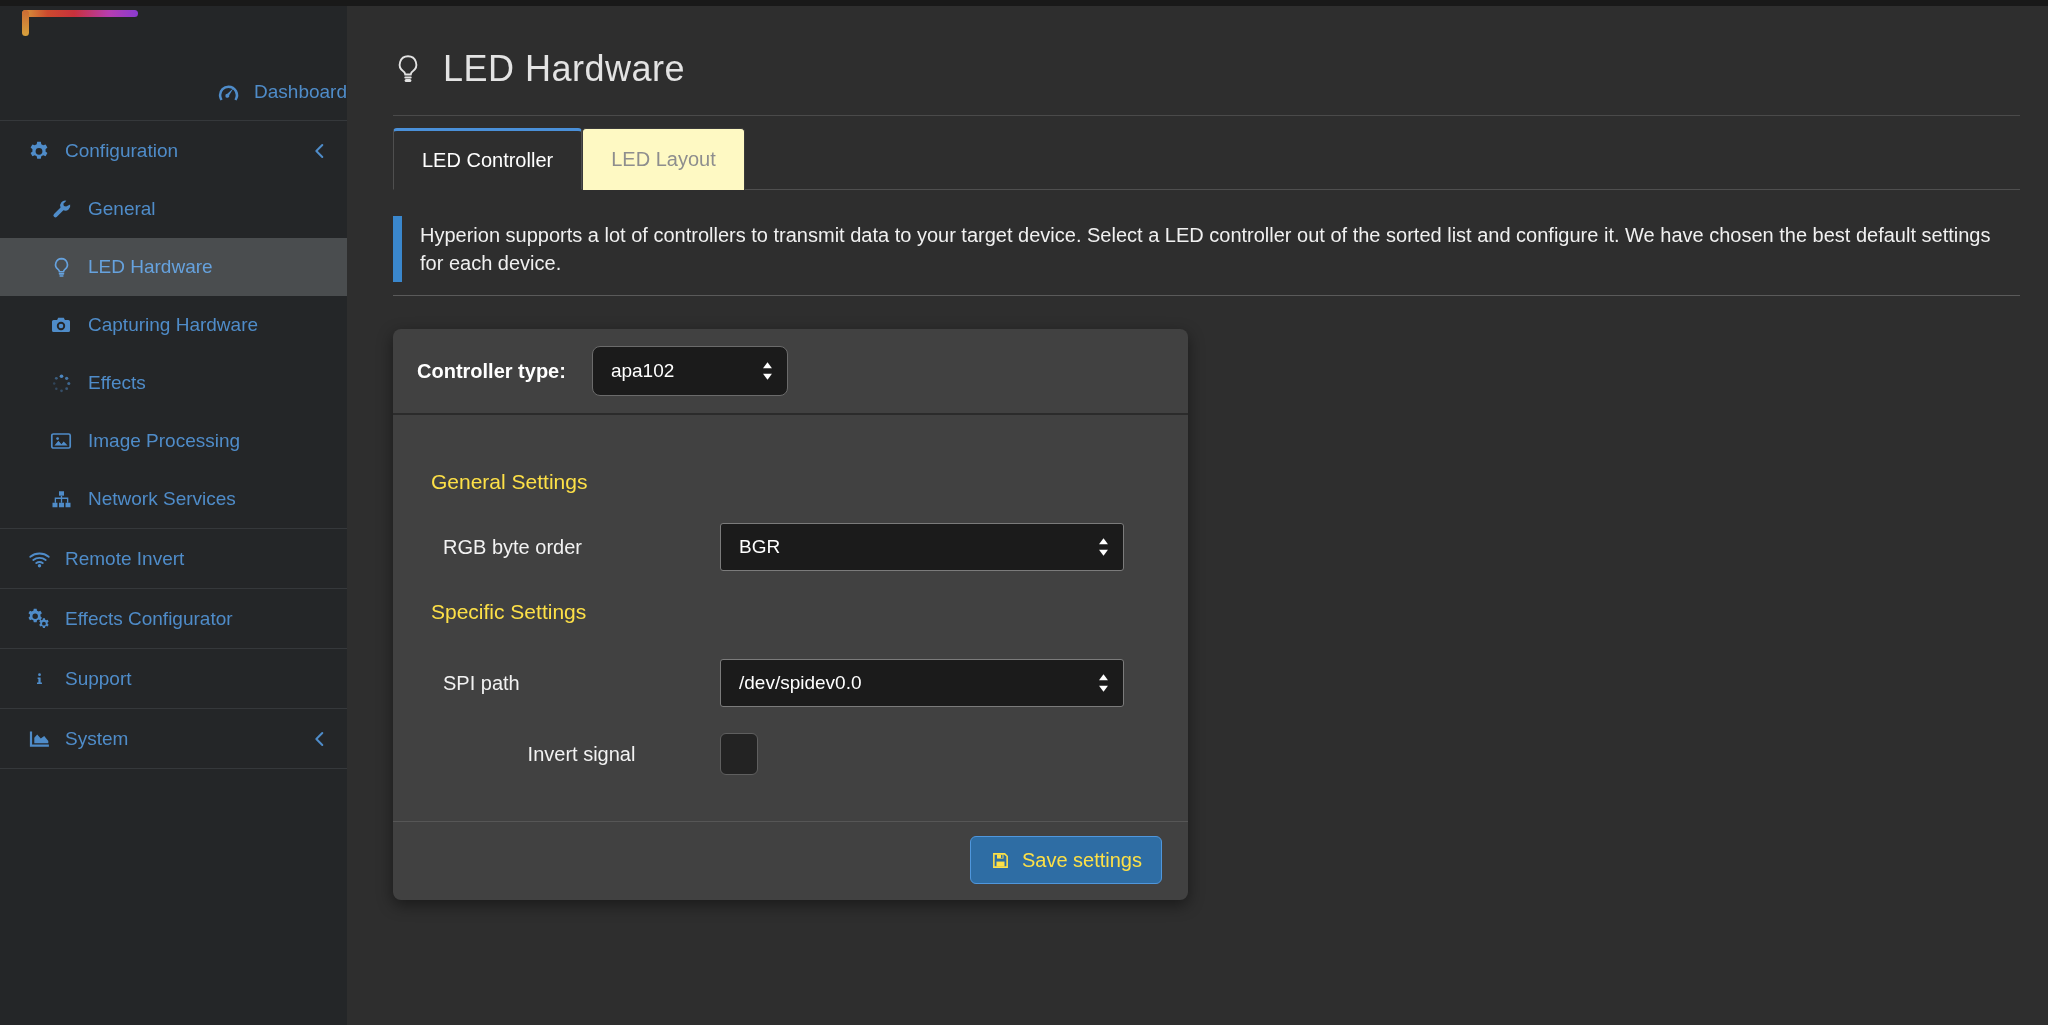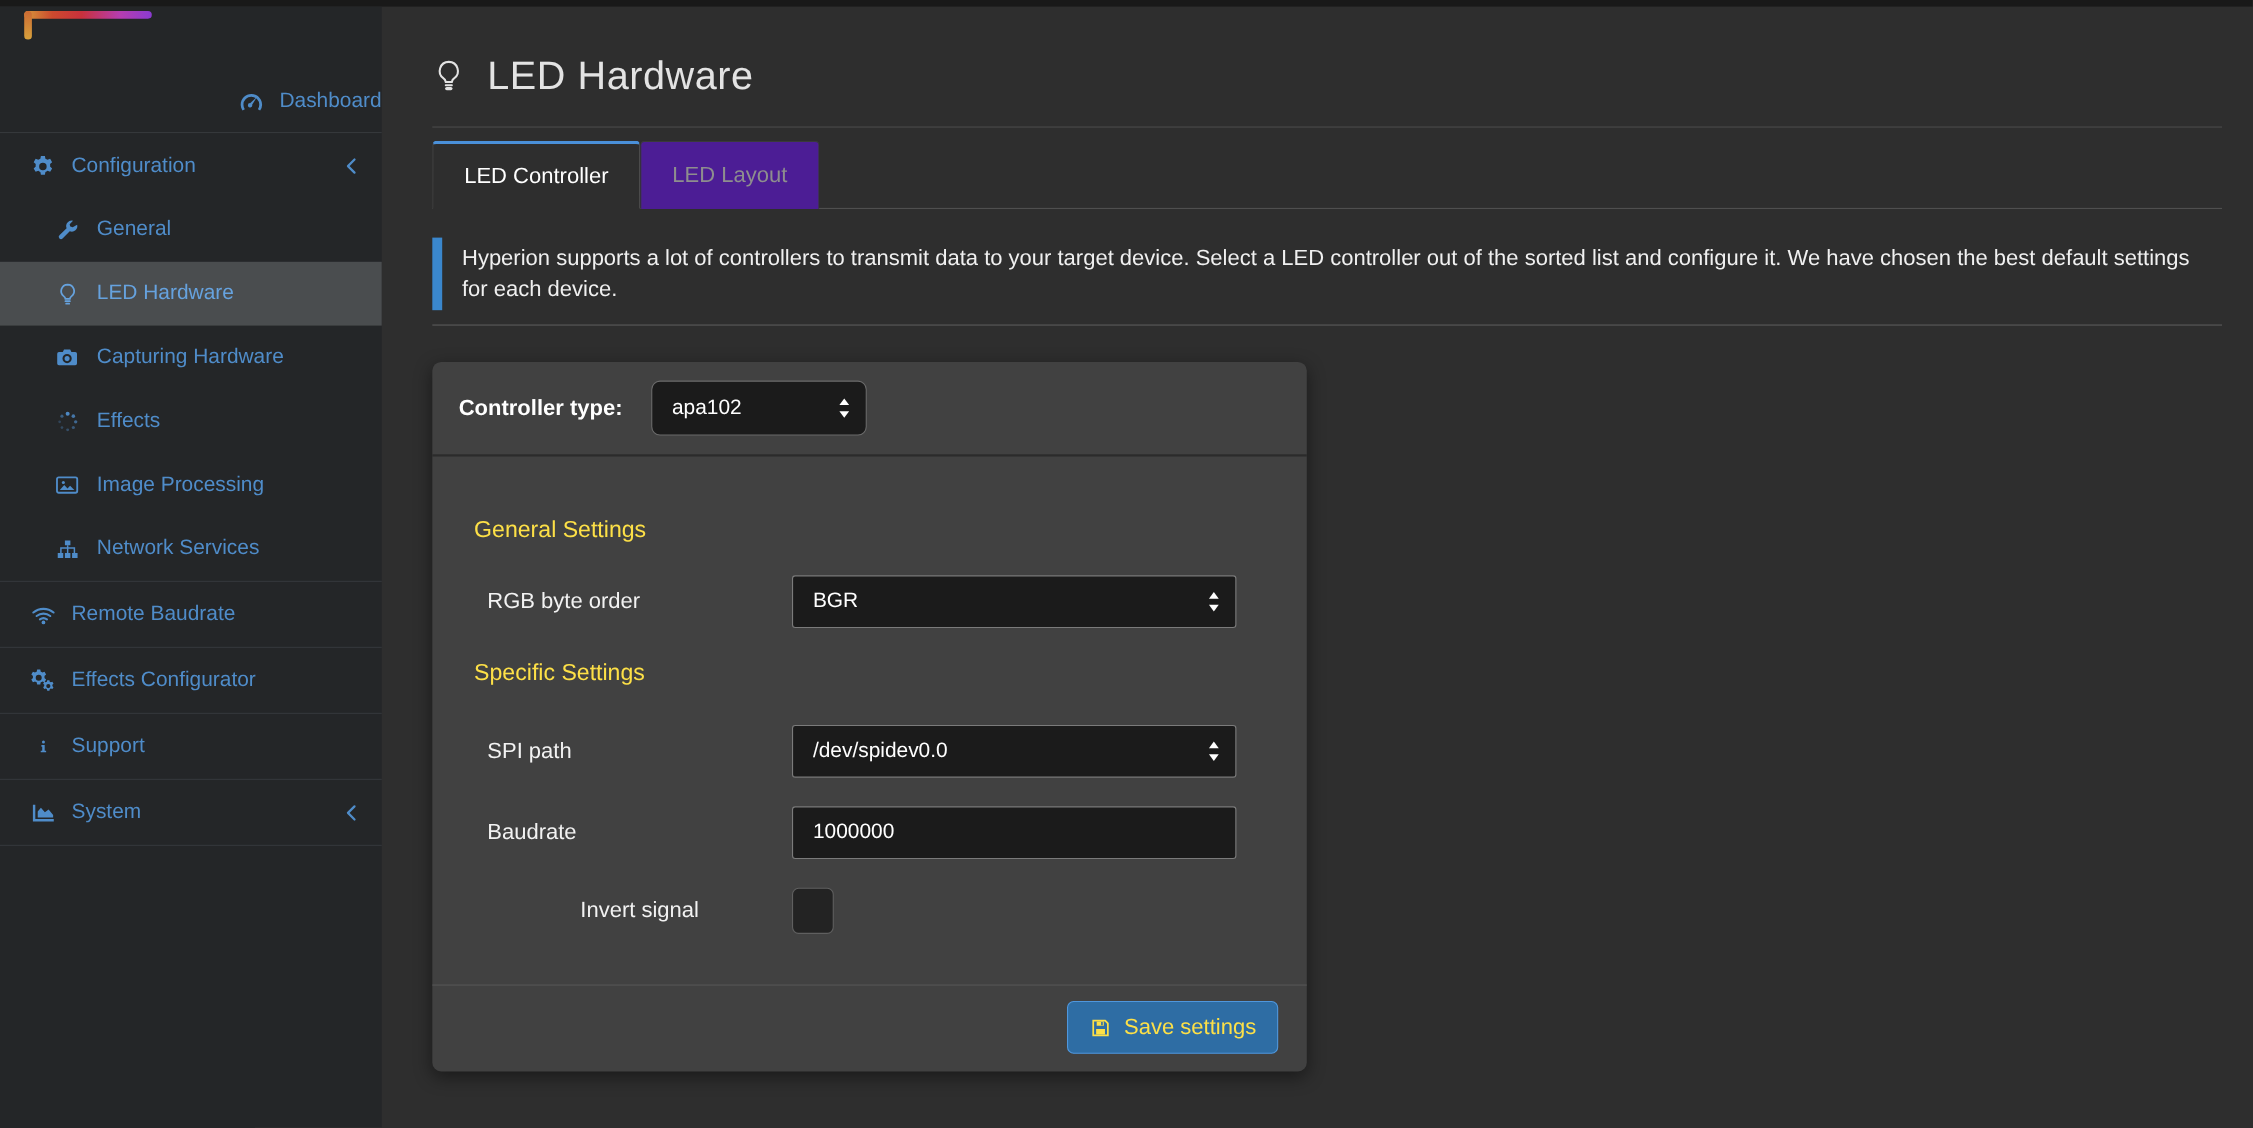--- a/index.html
+++ b/index.html
@@ -63,21 +63,21 @@
   .tab {
     height: 62px; display: flex; align-items: center;
     padding: 0 28px; font-size: 20px; cursor: pointer;
     border-radius: 4px 4px 0 0; margin-bottom: -1px;
   }
   .tab.active {
     background: #2e2e2e; color: #ffffff;
     border: 1px solid #4f4f4f; border-top: 3px solid #4a90d9;
     border-bottom: 1px solid #2e2e2e;
   }
-  .tab.inactive { background: #4c1d95; color: #8e8e8e; border: 1px solid #3a3a3a; border-bottom: none; }
+  .tab.inactive { background: #fef9c3; color: #8e8e8e; border: 1px solid #3a3a3a; border-bottom: none; }
 
   
   .callout {
     margin-top: 26px; border-left: 9px solid #3a87cd;
     padding: 5px 20px 5px 18px;
     font-size: 20px; line-height: 28px; color: #f0f0f0;
   }
 
   
   .panel {
@@ -237,21 +237,21 @@
       <span class="nicon">
         <svg width="27" height="24" viewBox="0 0 24 24">
             <g fill="none" stroke="currentColor" stroke-width="1.9" stroke-linecap="round">
               <path d="M2.8 9.8a14.6 14.6 0 0 1 18.4 0"></path>
               <path d="M5.8 13a10 10 0 0 1 12.4 0"></path>
               <path d="M8.8 16.1a5.4 5.4 0 0 1 6.4 0"></path>
             </g>
             <circle cx="12" cy="18.8" r="1.7" fill="currentColor"></circle>
           </svg>
       </span>
-      <span class="nlabel">Remote Baudrate</span>
+      <span class="nlabel">Remote Invert</span>
     </div>
 
     <div class="nav-item sep">
       <span class="nicon">
         <svg width="26" height="24" viewBox="0 0 24 24" fill="currentColor">
             <g transform="translate(-1.4,-0.6) scale(0.8)">
               <path fill-rule="evenodd" d="M10.2 2.8h3.6l.5 2.5c.7.2 1.3.6 1.9 1l2.4-.9 1.8 3.1-1.9 1.7c.1.4.1.7.1 1.1s0 .7-.1 1.1l1.9 1.7-1.8 3.1-2.4-.9c-.6.4-1.2.8-1.9 1l-.5 2.5h-3.6l-.5-2.5c-.7-.2-1.3-.6-1.9-1l-2.4.9-1.8-3.1 1.9-1.7c-.1-.4-.1-.7-.1-1.1s0-.7.1-1.1L3.6 8.5l1.8-3.1 2.4.9c.6-.4 1.2-.8 1.9-1l.5-2.5zM12 8.9a3.4 3.4 0 1 0 0 6.8 3.4 3.4 0 0 0 0-6.8z"></path>
             </g>
             <g transform="translate(10.2,9.8) scale(0.56)">
               <path fill-rule="evenodd" d="M10.2 2.8h3.6l.5 2.5c.7.2 1.3.6 1.9 1l2.4-.9 1.8 3.1-1.9 1.7c.1.4.1.7.1 1.1s0 .7-.1 1.1l1.9 1.7-1.8 3.1-2.4-.9c-.6.4-1.2.8-1.9 1l-.5 2.5h-3.6l-.5-2.5c-.7-.2-1.3-.6-1.9-1l-2.4.9-1.8-3.1 1.9-1.7c-.1-.4-.1-.7-.1-1.1s0-.7.1-1.1L3.6 8.5l1.8-3.1 2.4.9c.6-.4 1.2-.8 1.9-1l.5-2.5zM12 8.9a3.4 3.4 0 1 0 0 6.8 3.4 3.4 0 0 0 0-6.8z"></path>
@@ -353,24 +353,20 @@
             <span>/dev/spidev0.0</span>
             <span class="arrows">
               <svg width="13" height="21" viewBox="0 0 14 22" fill="currentColor">
                   <path d="M7 1.5 11.8 8H2.2z"></path>
                   <path d="M7 20.5 2.2 14h9.6z"></path>
                 </svg>
             </span>
           </div>
         </div>
 
-        <div class="form-row">
-          <span class="form-label">Baudrate</span>
-          <input class="text-input" type="text" value="1000000" style="">
-        </div>
 
         <div class="form-row">
           <span class="form-label">Invert signal</span>
           <div class="checkbox"></div>
         </div>
       </div>
 
       <div class="panel-footer">
         <button class="btn-primary">
           <span class="bicon">

